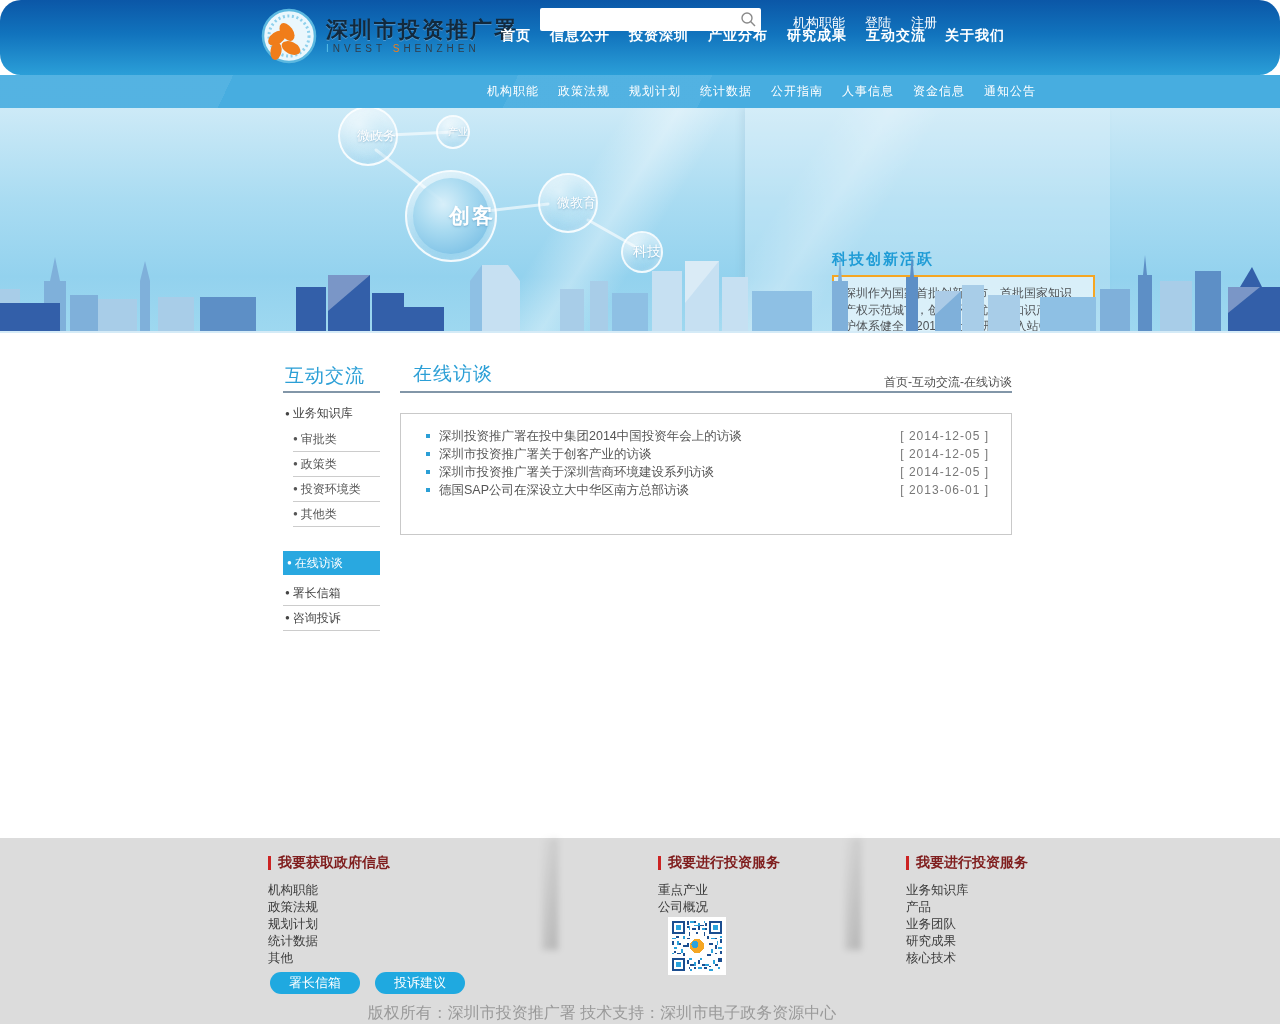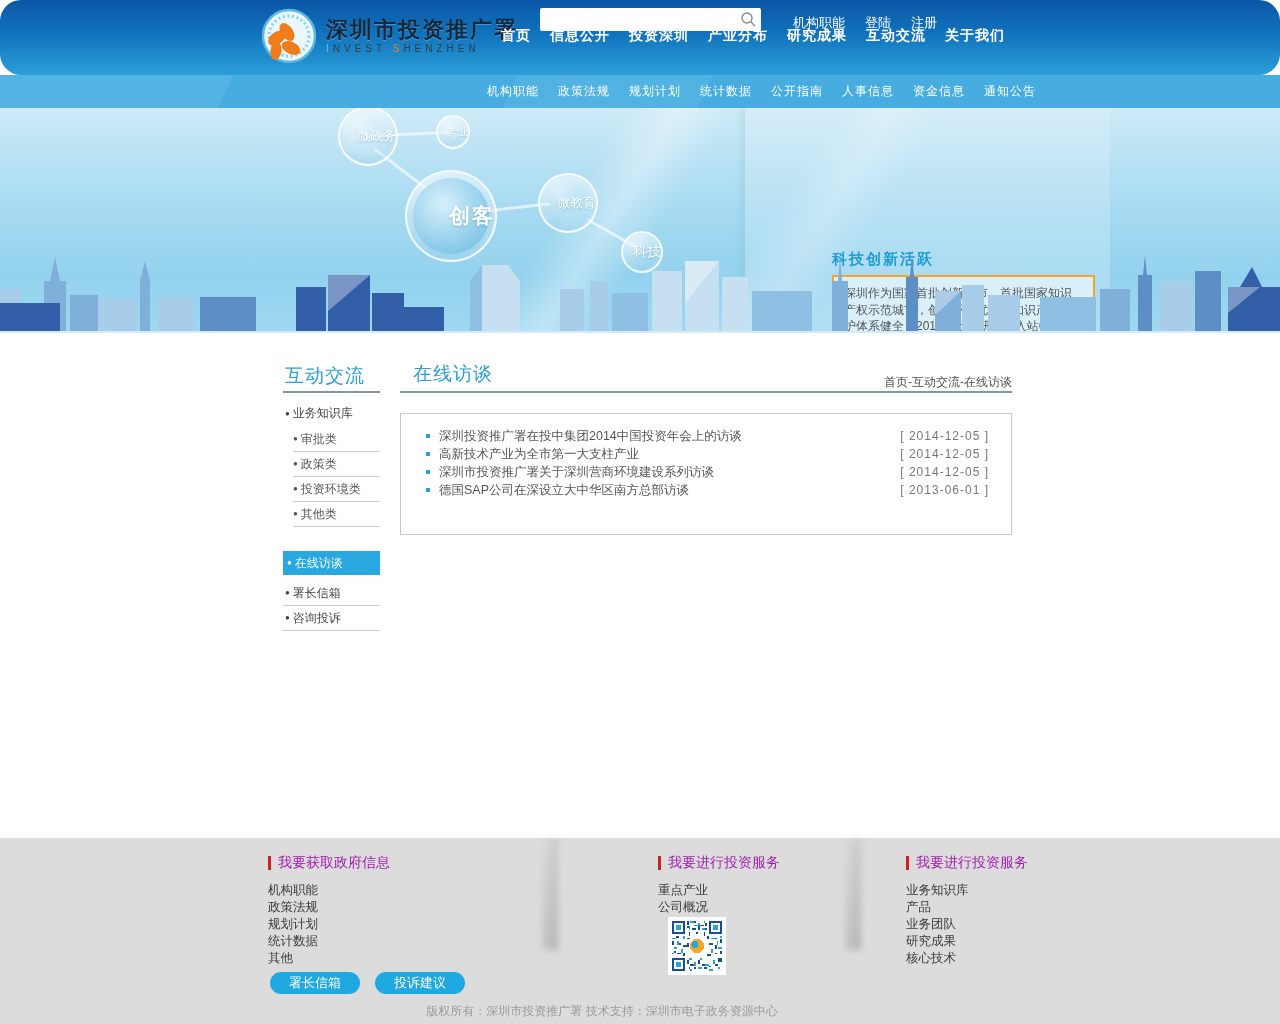--- a/index.html
+++ b/index.html
@@ -71,27 +71,27 @@
   .lrow .t{font-size:12.5px;color:#555;}
   .lrow .d{margin-left:auto;font-size:12px;color:#777;letter-spacing:1px;}
 
   
   .footer{position:absolute;left:0;top:838px;width:1280px;height:186px;background:#dcdcdc;}
   .sheet-shadow{position:absolute;top:0;width:16px;height:112px;
     background:linear-gradient(100deg,rgba(0,0,0,0) 0%,rgba(0,0,0,.18) 100%);filter:blur(3px);}
   .fs1{left:542px;} .fs2{left:845px;}
   .fcol{position:absolute;top:16px;}
   .fc1{left:268px;} .fc2{left:658px;} .fc3{left:906px;}
-  .fhead{display:flex;align-items:center;font-size:14px;font-weight:normal;color:#a21caf;margin-bottom:10px;}
+  .fhead{display:flex;align-items:center;font-size:14px;font-weight:bold;color:#7f1d1d;margin-bottom:10px;}
   .fhead .rbar{width:3px;height:14px;background:#cc2222;margin-right:7px;}
   .flink{display:block;font-size:12.5px;color:#3a3a3a;text-decoration:none;line-height:17px;}
   .fbtns{position:absolute;left:270px;top:134px;display:flex;gap:15px;}
   .pill{height:22px;border-radius:12px;background:#1fa9e0;color:#fff;font-size:13px;border:none;padding:0 19px;line-height:22px;cursor:pointer;}
   .qr{position:absolute;left:668px;top:79px;width:58px;height:58px;background:#fff;padding:2px;}
-  .copyright{position:absolute;left:0;top:165px;width:1204px;text-align:center;font-size:12px;color:#9a9a9a;}
+  .copyright{position:absolute;left:0;top:165px;width:1204px;text-align:center;font-size:16px;color:#9a9a9a;}
 </style>
 </head>
 <body>
 
 <div class="page">
 
   <header class="topbar">
     <div class="logo">
       <svg class="emblem" viewBox="0 0 58 58">
         <circle cx="29" cy="28" r="26" fill="#eaf7fd" stroke="#5bb8e0" stroke-width="2.5"></circle>
@@ -284,21 +284,21 @@
       <div class="main-rule"></div>
 
       <div class="listbox">
         <div class="lrow">
             <span class="sqblt"></span>
             <span class="t">深圳投资推广署在投中集团2014中国投资年会上的访谈</span>
             <span class="d">[ 2014-12-05 ]</span>
           </div>
         <div class="lrow">
             <span class="sqblt"></span>
-            <span class="t">高新技术产业为全市第一大支柱产业</span>
+            <span class="t">深圳市投资推广署关于创客产业的访谈</span>
             <span class="d">[ 2014-12-05 ]</span>
           </div>
         <div class="lrow">
             <span class="sqblt"></span>
             <span class="t">深圳市投资推广署关于深圳营商环境建设系列访谈</span>
             <span class="d">[ 2014-12-05 ]</span>
           </div>
         <div class="lrow">
             <span class="sqblt"></span>
             <span class="t">德国SAP公司在深设立大中华区南方总部访谈</span>

